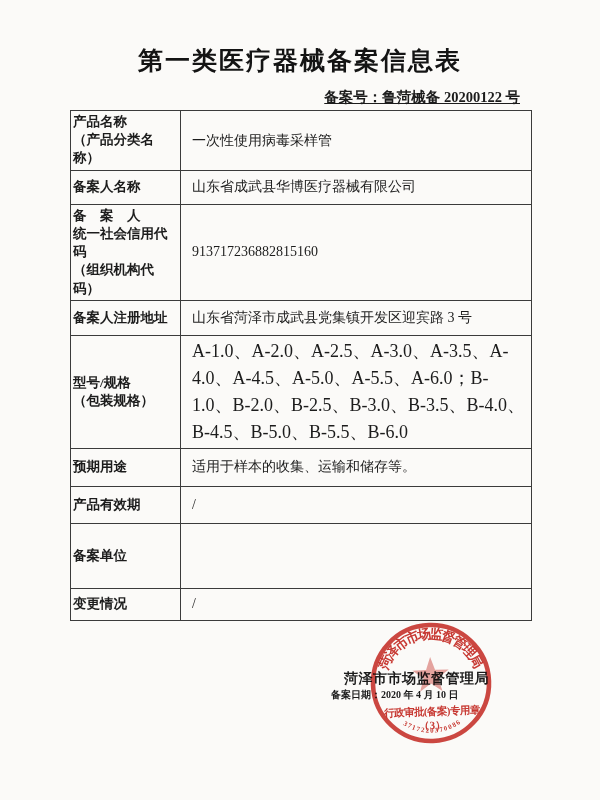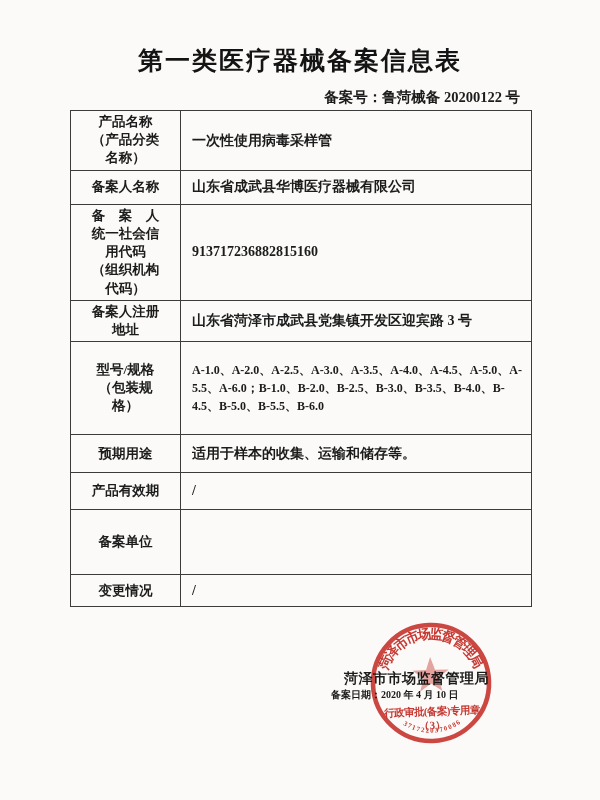--- a/index.html
+++ b/index.html
@@ -14,50 +14,49 @@
   .page { position:absolute; inset:0; }
 
   .doc-title {
     position:absolute; top:44px; left:0; width:100%;
     text-align:center;
     font-size:25px; font-weight:700; letter-spacing:2px;
     color:#141414;
   }
   .record-no {
     position:absolute; top:88px; right:80px;
-    font-size:14.5px; font-weight:700;
+    font-size:14.5px; font-weight:700;text-decoration:underline;
   }
 
   table.filing-table {
     position:absolute; left:70px; top:110px;
     width:461px;
     border-collapse:collapse;
     table-layout:fixed;
   }
   td { border:1.6px solid #3b3b3b; vertical-align:middle; }
   td.lbl {
-    text-align:center;
     font-weight:700;
     font-size:13.5px;
     line-height:1.35;
     white-space:pre-line;
-    padding:2px 16px;
+    padding:2px 2px;
     margin-top:40px;
   }
   td.val {
-    font-size:14px; font-weight:700;
+    font-size:14px; font-weight:400;
     padding:2px 6px 2px 11px;
     line-height:1.4;
   }
   td.val-small { font-size:13.5px; }
   tr.h43{height:43px} tr.h45{height:45px} tr.h34{height:34px}
   tr.h63{height:63px} tr.h35{height:35px} tr.h93{height:93px}
   tr.h62{height:62px} tr.h38{height:38px} tr.h37{height:37px}
   tr.h44{height:44px} tr.h65{height:65px} tr.h32{height:32px}
-  td.models { font-size:12px; line-height:1.5; letter-spacing:0; }
+  td.models { font-size:18px; line-height:1.5; letter-spacing:0; }
 
   .filing-authority {
     position:absolute; left:344px; top:671px;
     font-size:14px; font-weight:700; line-height:15px;
     z-index:2; letter-spacing:0.5px;
   }
   .filing-date {
     position:absolute; left:331px; top:687px;
     font-size:10px; font-weight:700; line-height:16px;
     z-index:2;

